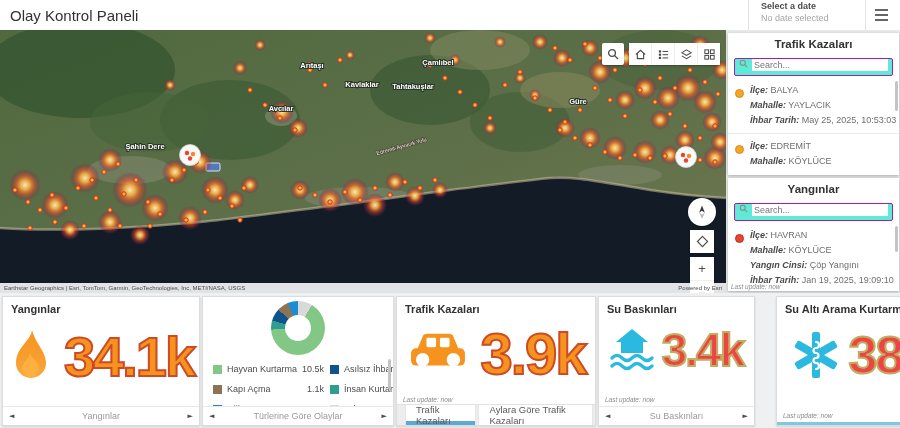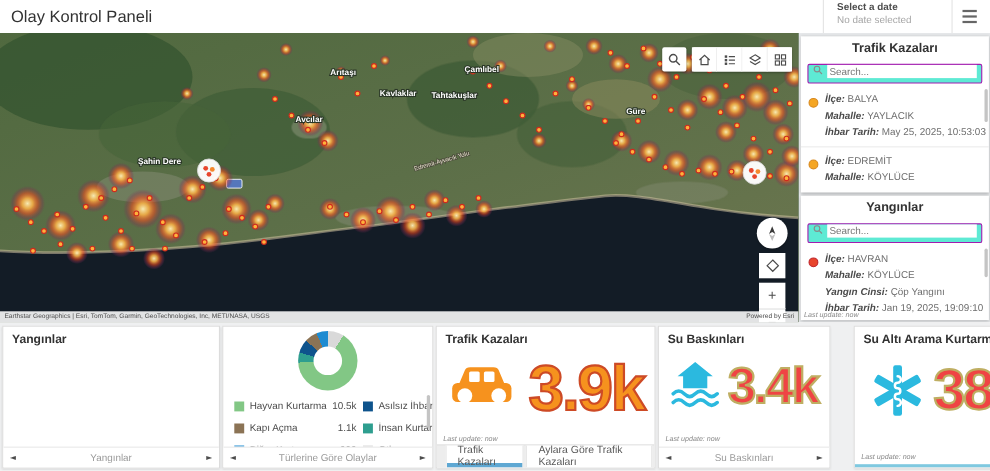--- a/index.html
+++ b/index.html
@@ -447,20 +447,33 @@
       <div class="vscroll" style="top:48px;height:26px;"></div>
       <div class="panel-last-update">Last update: now</div>
     </div>
   </div>
 </div>
 
 <div class="cards">
 
   <div class="card card-fires">
     <div class="card-title">Yangınlar</div>
+    <div class="kpi" style="margin-top:14px;">
+      <svg width="44" height="56" viewBox="0 0 44 56">
+        <defs>
+            <linearGradient id="flameG" x1="0" y1="0" x2="0" y2="1">
+          <stop offset="0" stop-color="#F6921E"></stop>
+              <stop offset="1" stop-color="#F9A73B"></stop>
+            </linearGradient>
+          </defs>
+        <path d="M24 1 C23 12 8 18 8 34 a15 15 0 0 0 30 0 C38 22 28 16 24 1 Z" fill="url(#flameG)"></path>
+        <path d="M22 24 C21 31 14 33 14 40 a8.5 8.5 0 0 0 17 0 C31 33 25 31 22 24 Z" fill="#FBB040"></path>
+      </svg>
+      <span class="bignum num-orange" style="font-size:56px;">34.1k</span>
+    </div>
     <div class="card-tab">
       <span class="tab-arr">◄</span>
       <span class="tab-lbl">Yangınlar</span>
       <span class="tab-arr">►</span>
     </div>
   </div>
 
   <div class="card card-types">
     <div class="donut-wrap">
       <div class="donut" id="donut" style="background: conic-gradient(rgb(217, 217, 217) 0deg, rgb(217, 217, 217) 31.3deg, rgb(130, 199, 133) 31.3deg, rgb(130, 199, 133) 266.5deg, rgb(46, 158, 143) 266.5deg, rgb(46, 158, 143) 286.3deg, rgb(14, 83, 140) 286.3deg, rgb(14, 83, 140) 313.2deg, rgb(139, 115, 85) 313.2deg, rgb(139, 115, 85) 337.8deg, rgb(29, 139, 209) 337.8deg, rgb(29, 139, 209) 360deg);">

